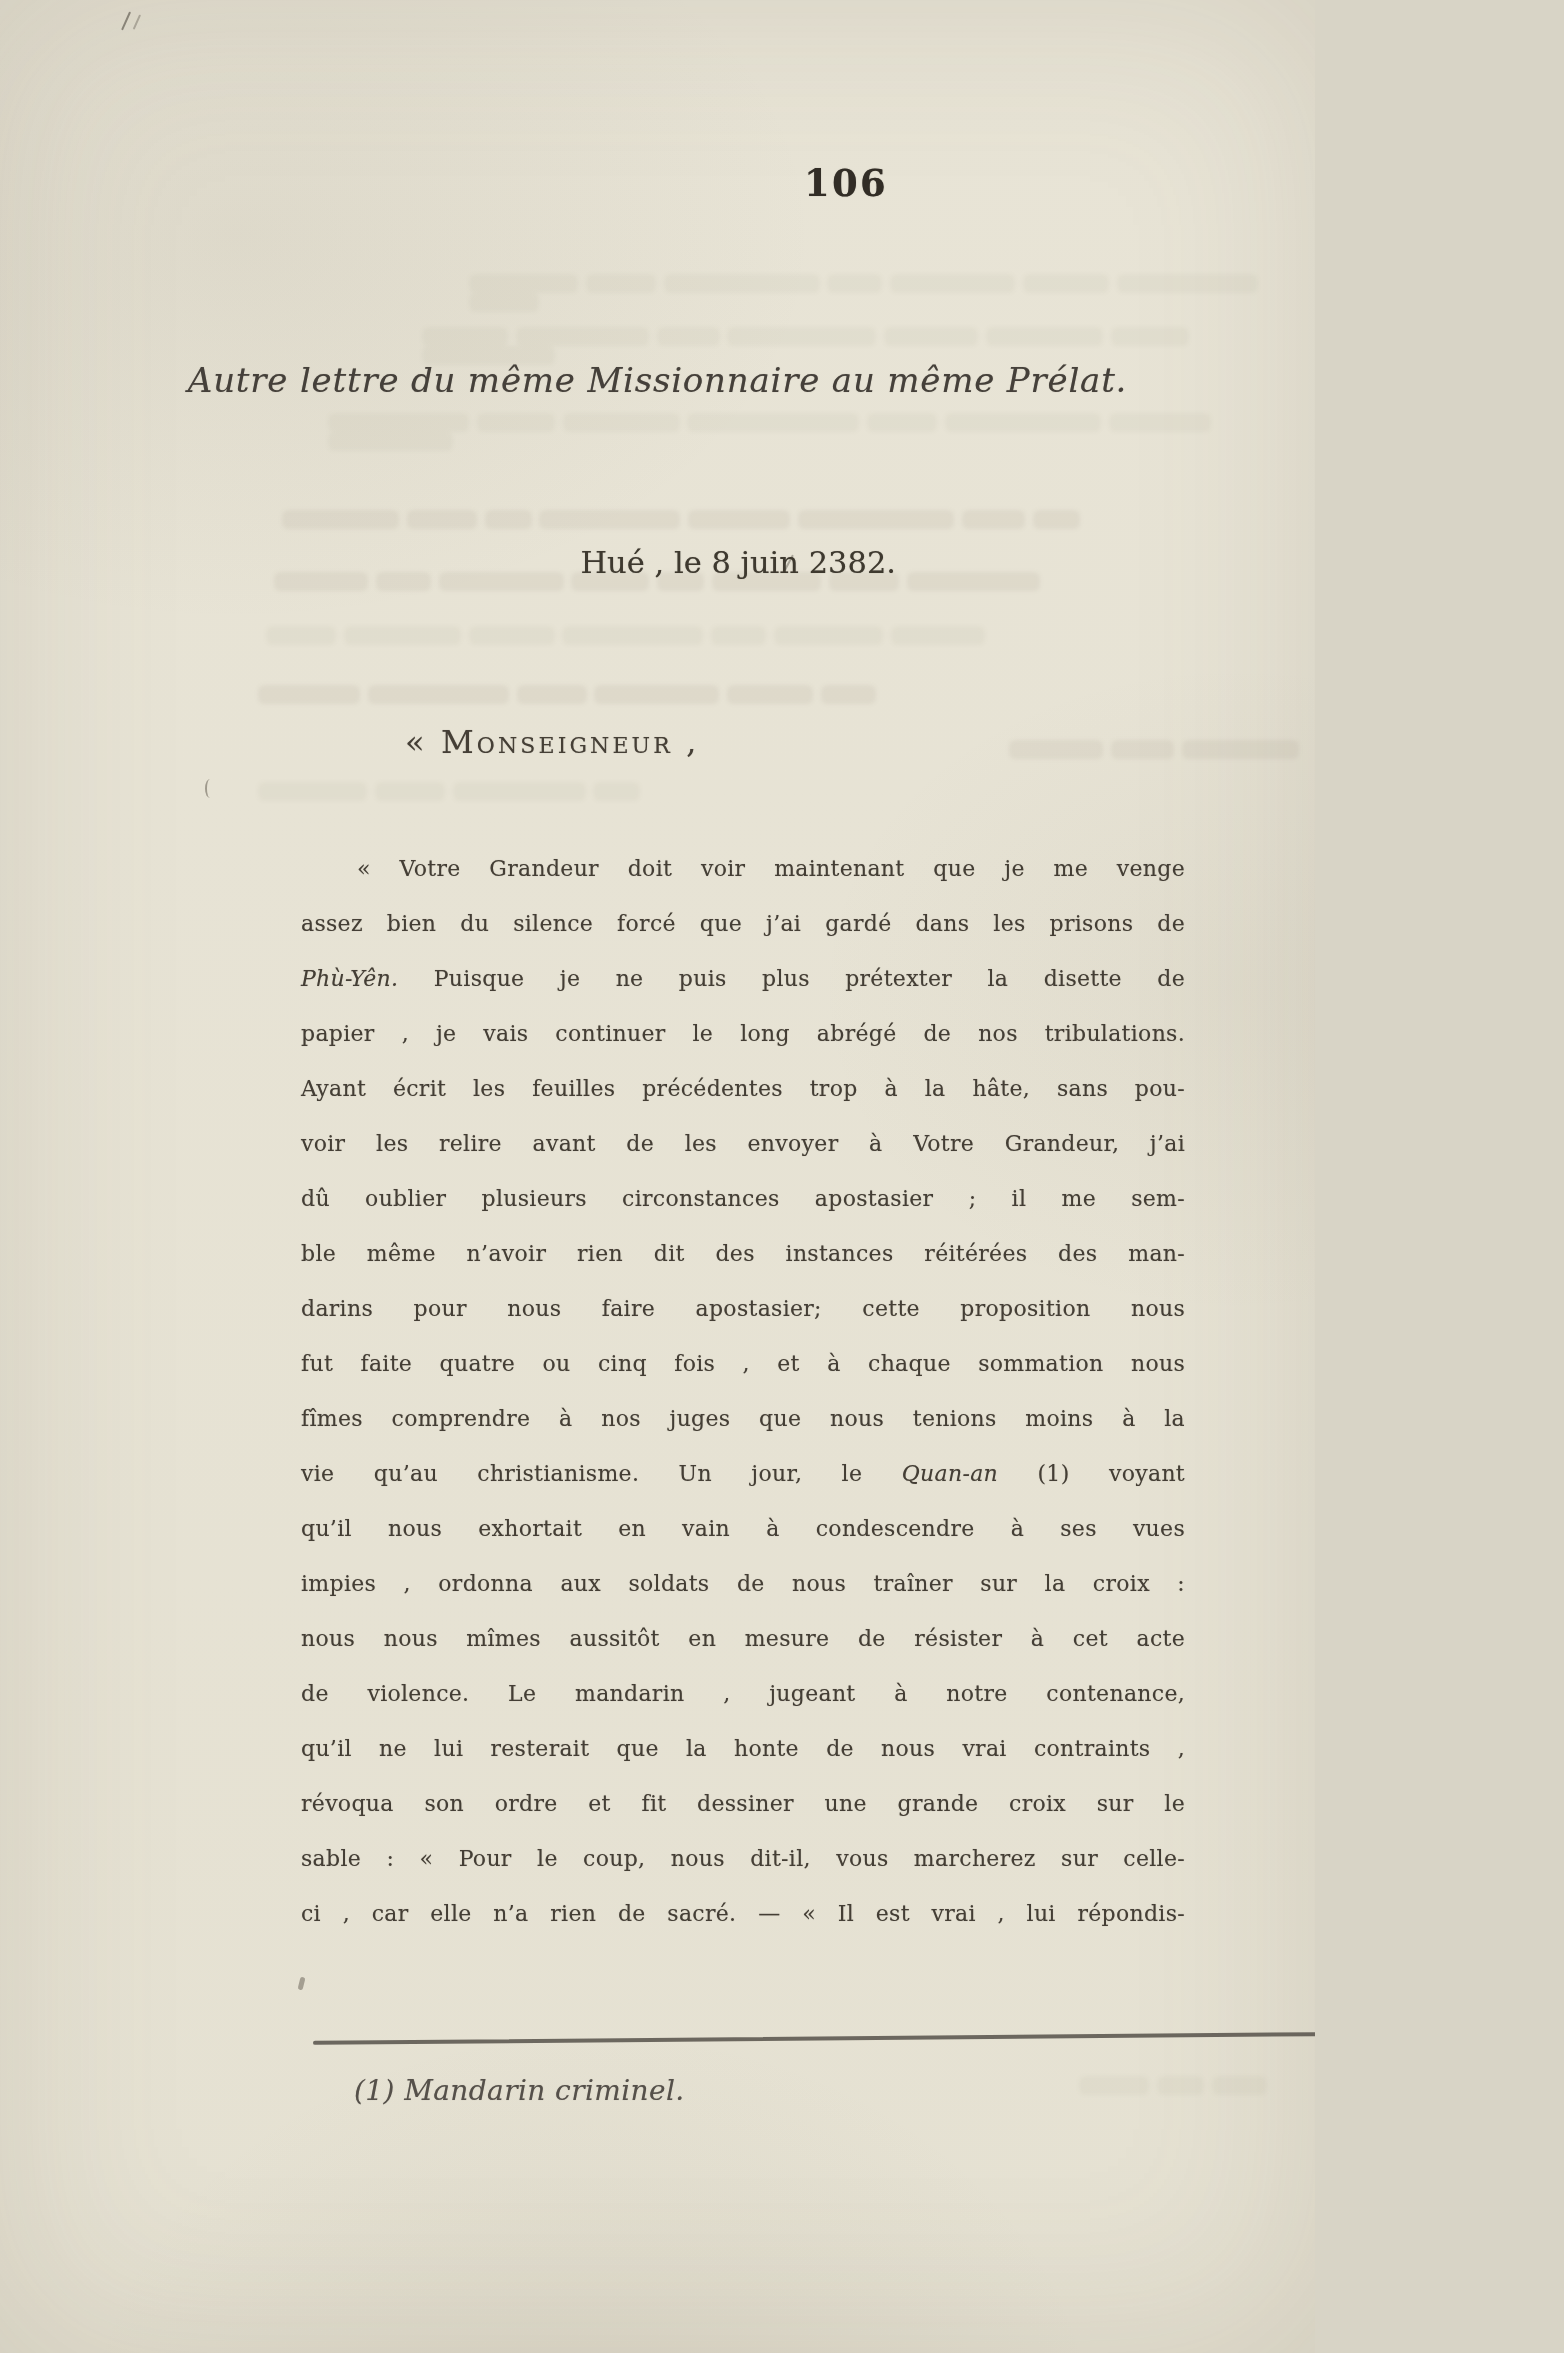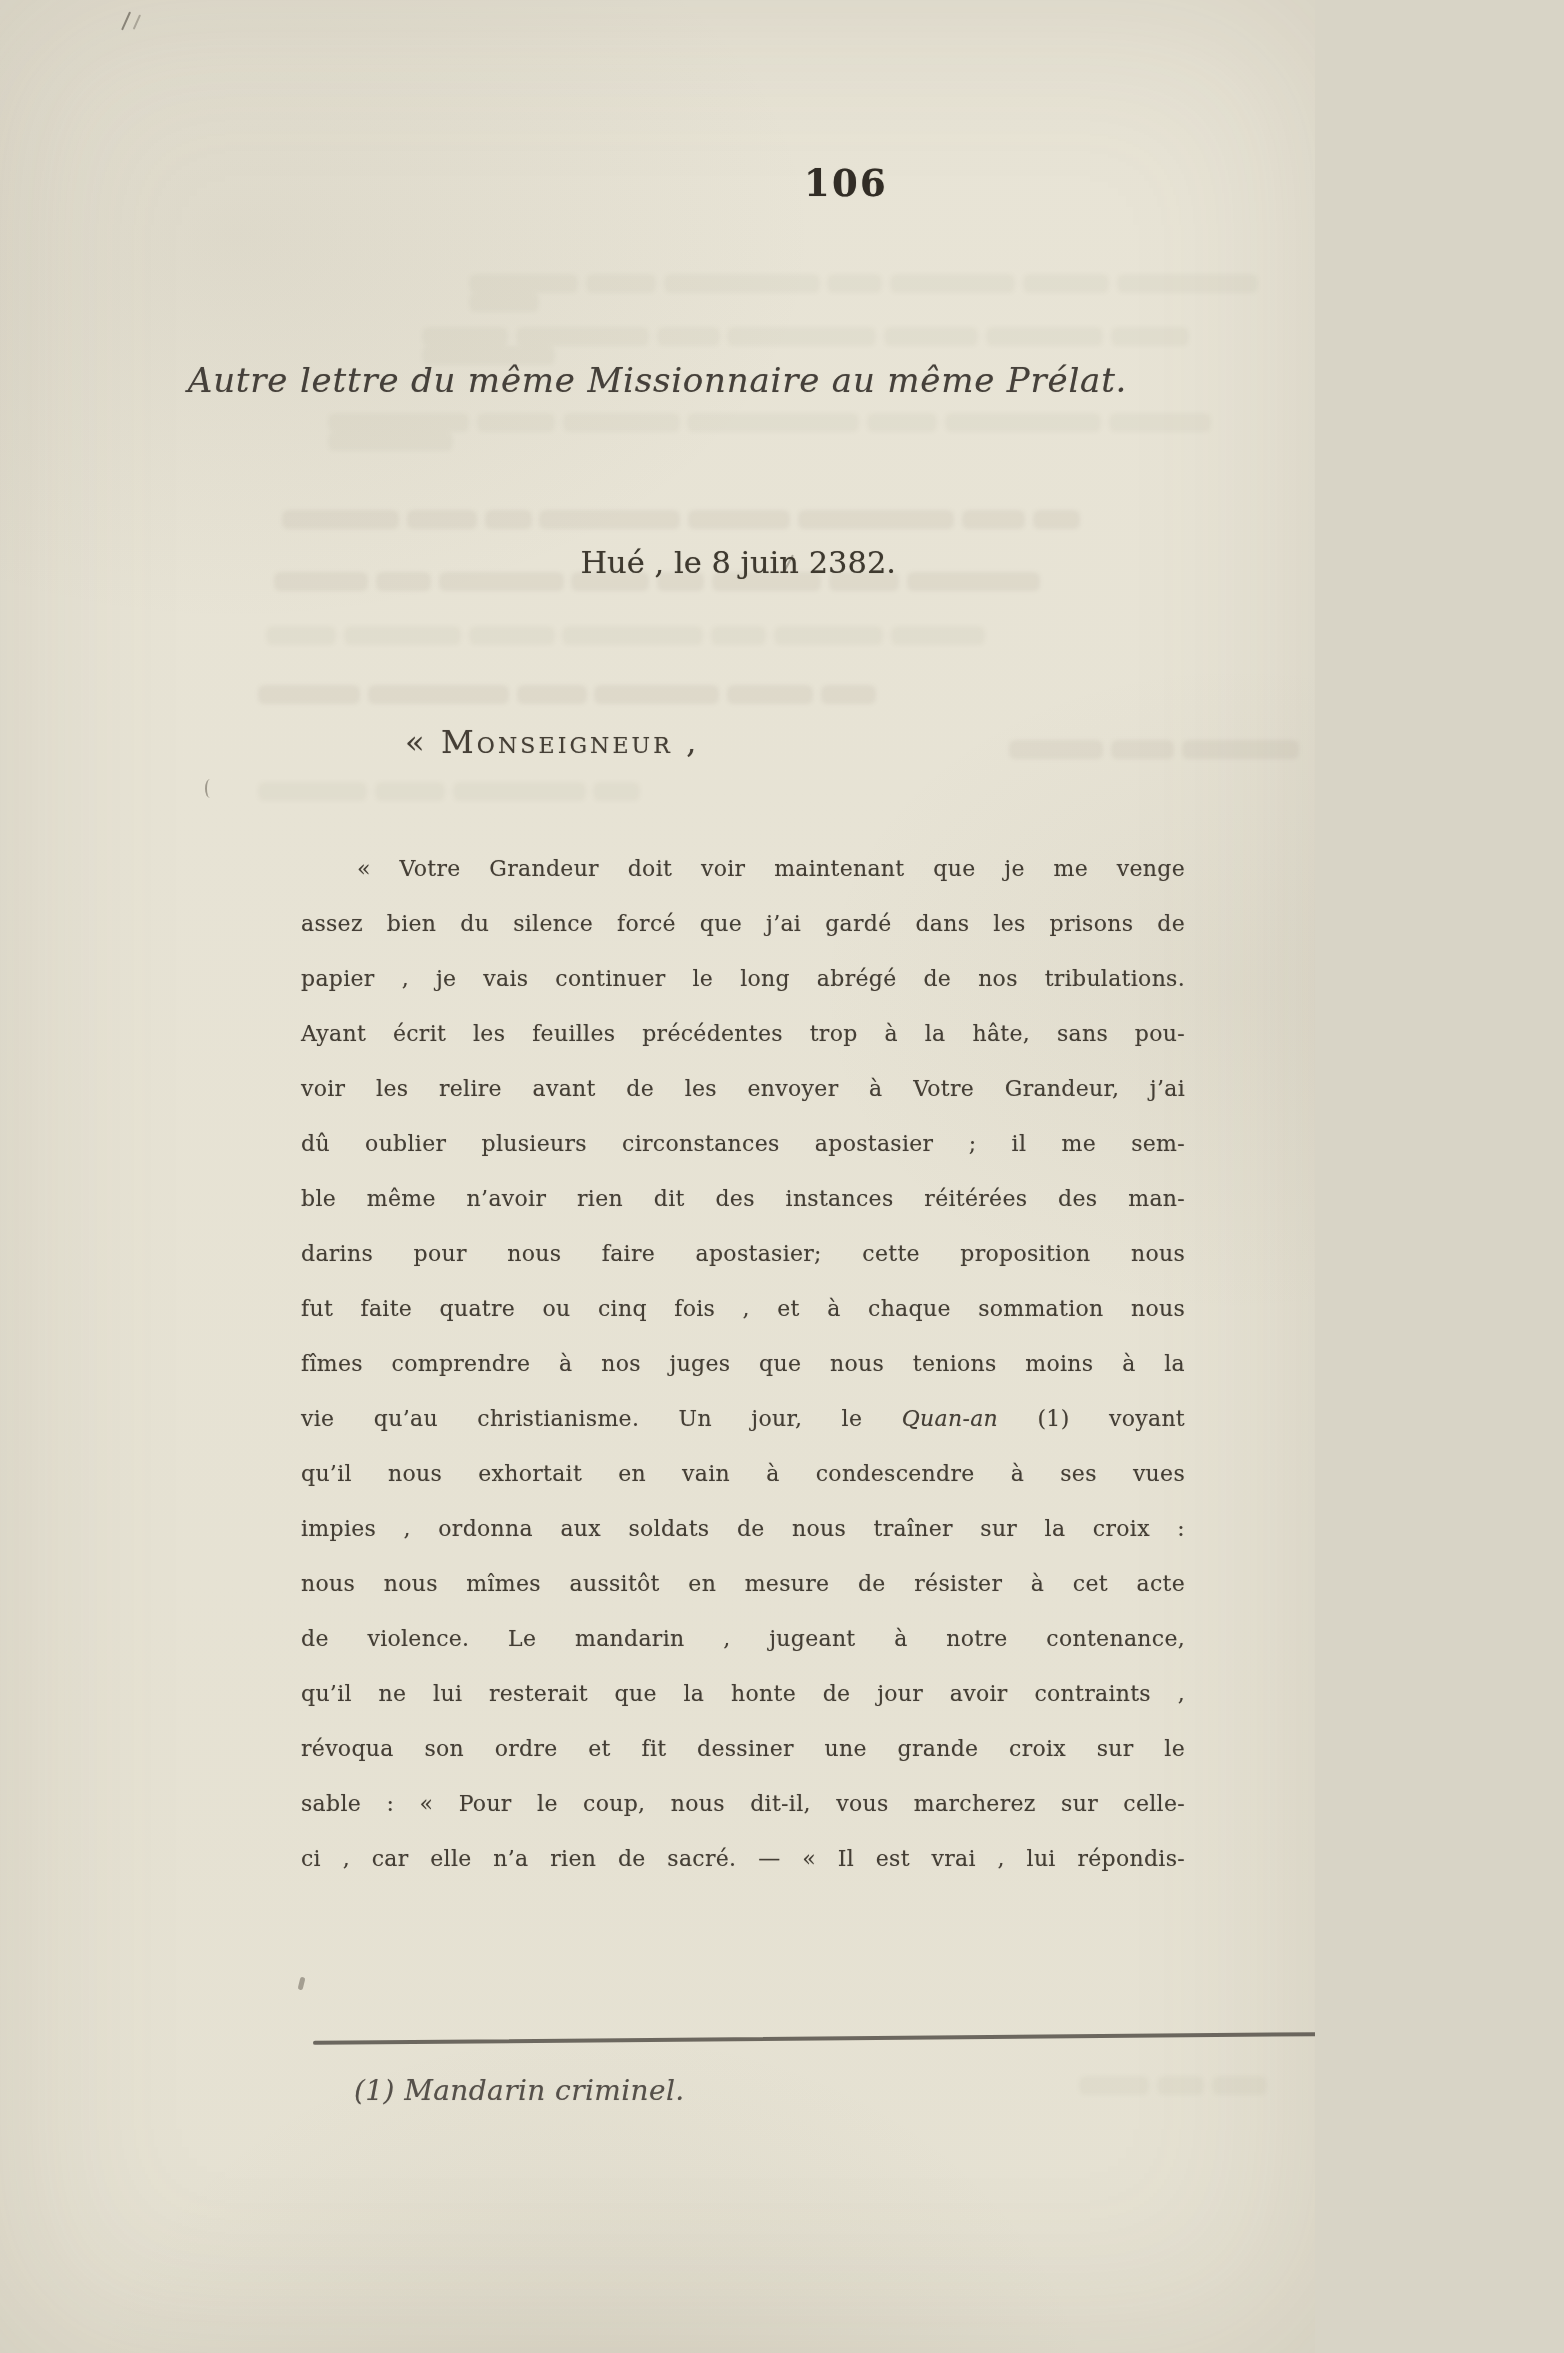--- a/index.html
+++ b/index.html
@@ -117,34 +117,35 @@
 
   <div class="heading">Autre lettre du même Missionnaire au même Prélat.</div>
 
   <div class="dateline">Hué , le 8 juin 2382.</div>
 
   <div class="salutation">« Monseigneur ,</div>
 
   <div class="body-text">
       <div class="line"><span>« Votre Grandeur doit voir maintenant que je me venge</span></div>
       <div class="line"><span>assez bien du silence forcé que j’ai gardé dans les prisons de</span></div>
+      <div class="line"><span class="it">Phù-Yên.</span><span> Puisque je ne puis plus prétexter la disette de</span></div>
       <div class="line"><span>papier , je vais continuer le long abrégé de nos tribulations.</span></div>
       <div class="line"><span>Ayant écrit les feuilles précédentes trop à la hâte, sans pou-</span></div>
       <div class="line"><span>voir les relire avant de les envoyer à Votre Grandeur, j’ai</span></div>
       <div class="line"><span>dû oublier plusieurs circonstances apostasier ; il me sem-</span></div>
       <div class="line"><span>ble même n’avoir rien dit des instances réitérées des man-</span></div>
       <div class="line"><span>darins pour nous faire apostasier; cette proposition nous</span></div>
       <div class="line"><span>fut faite quatre ou cinq fois , et à chaque sommation nous</span></div>
       <div class="line"><span>fîmes comprendre à nos juges que nous tenions moins à la</span></div>
       <div class="line"><span>vie qu’au christianisme. Un jour, le </span><span class="it">Quan-an</span><span> (1) voyant</span></div>
       <div class="line"><span>qu’il nous exhortait en vain à condescendre à ses vues</span></div>
       <div class="line"><span>impies , ordonna aux soldats de nous traîner sur la croix :</span></div>
       <div class="line"><span>nous nous mîmes aussitôt en mesure de résister à cet acte</span></div>
       <div class="line"><span>de violence. Le mandarin , jugeant à notre contenance,</span></div>
-      <div class="line"><span>qu’il ne lui resterait que la honte de jour avoir contraints ,</span></div>
+      <div class="line"><span>qu’il ne lui resterait que la honte de nous vrai contraints ,</span></div>
       <div class="line"><span>révoqua son ordre et fit dessiner une grande croix sur le</span></div>
       <div class="line"><span>sable : « Pour le coup, nous dit-il, vous marcherez sur celle-</span></div>
       <div class="line"><span>ci , car elle n’a rien de sacré. — « Il est vrai , lui répondis-</span></div>
     </div>
 
   <div class="footnote-rule"></div>
 
   <div class="footnote">(1) Mandarin criminel.</div>
 
 </div>

